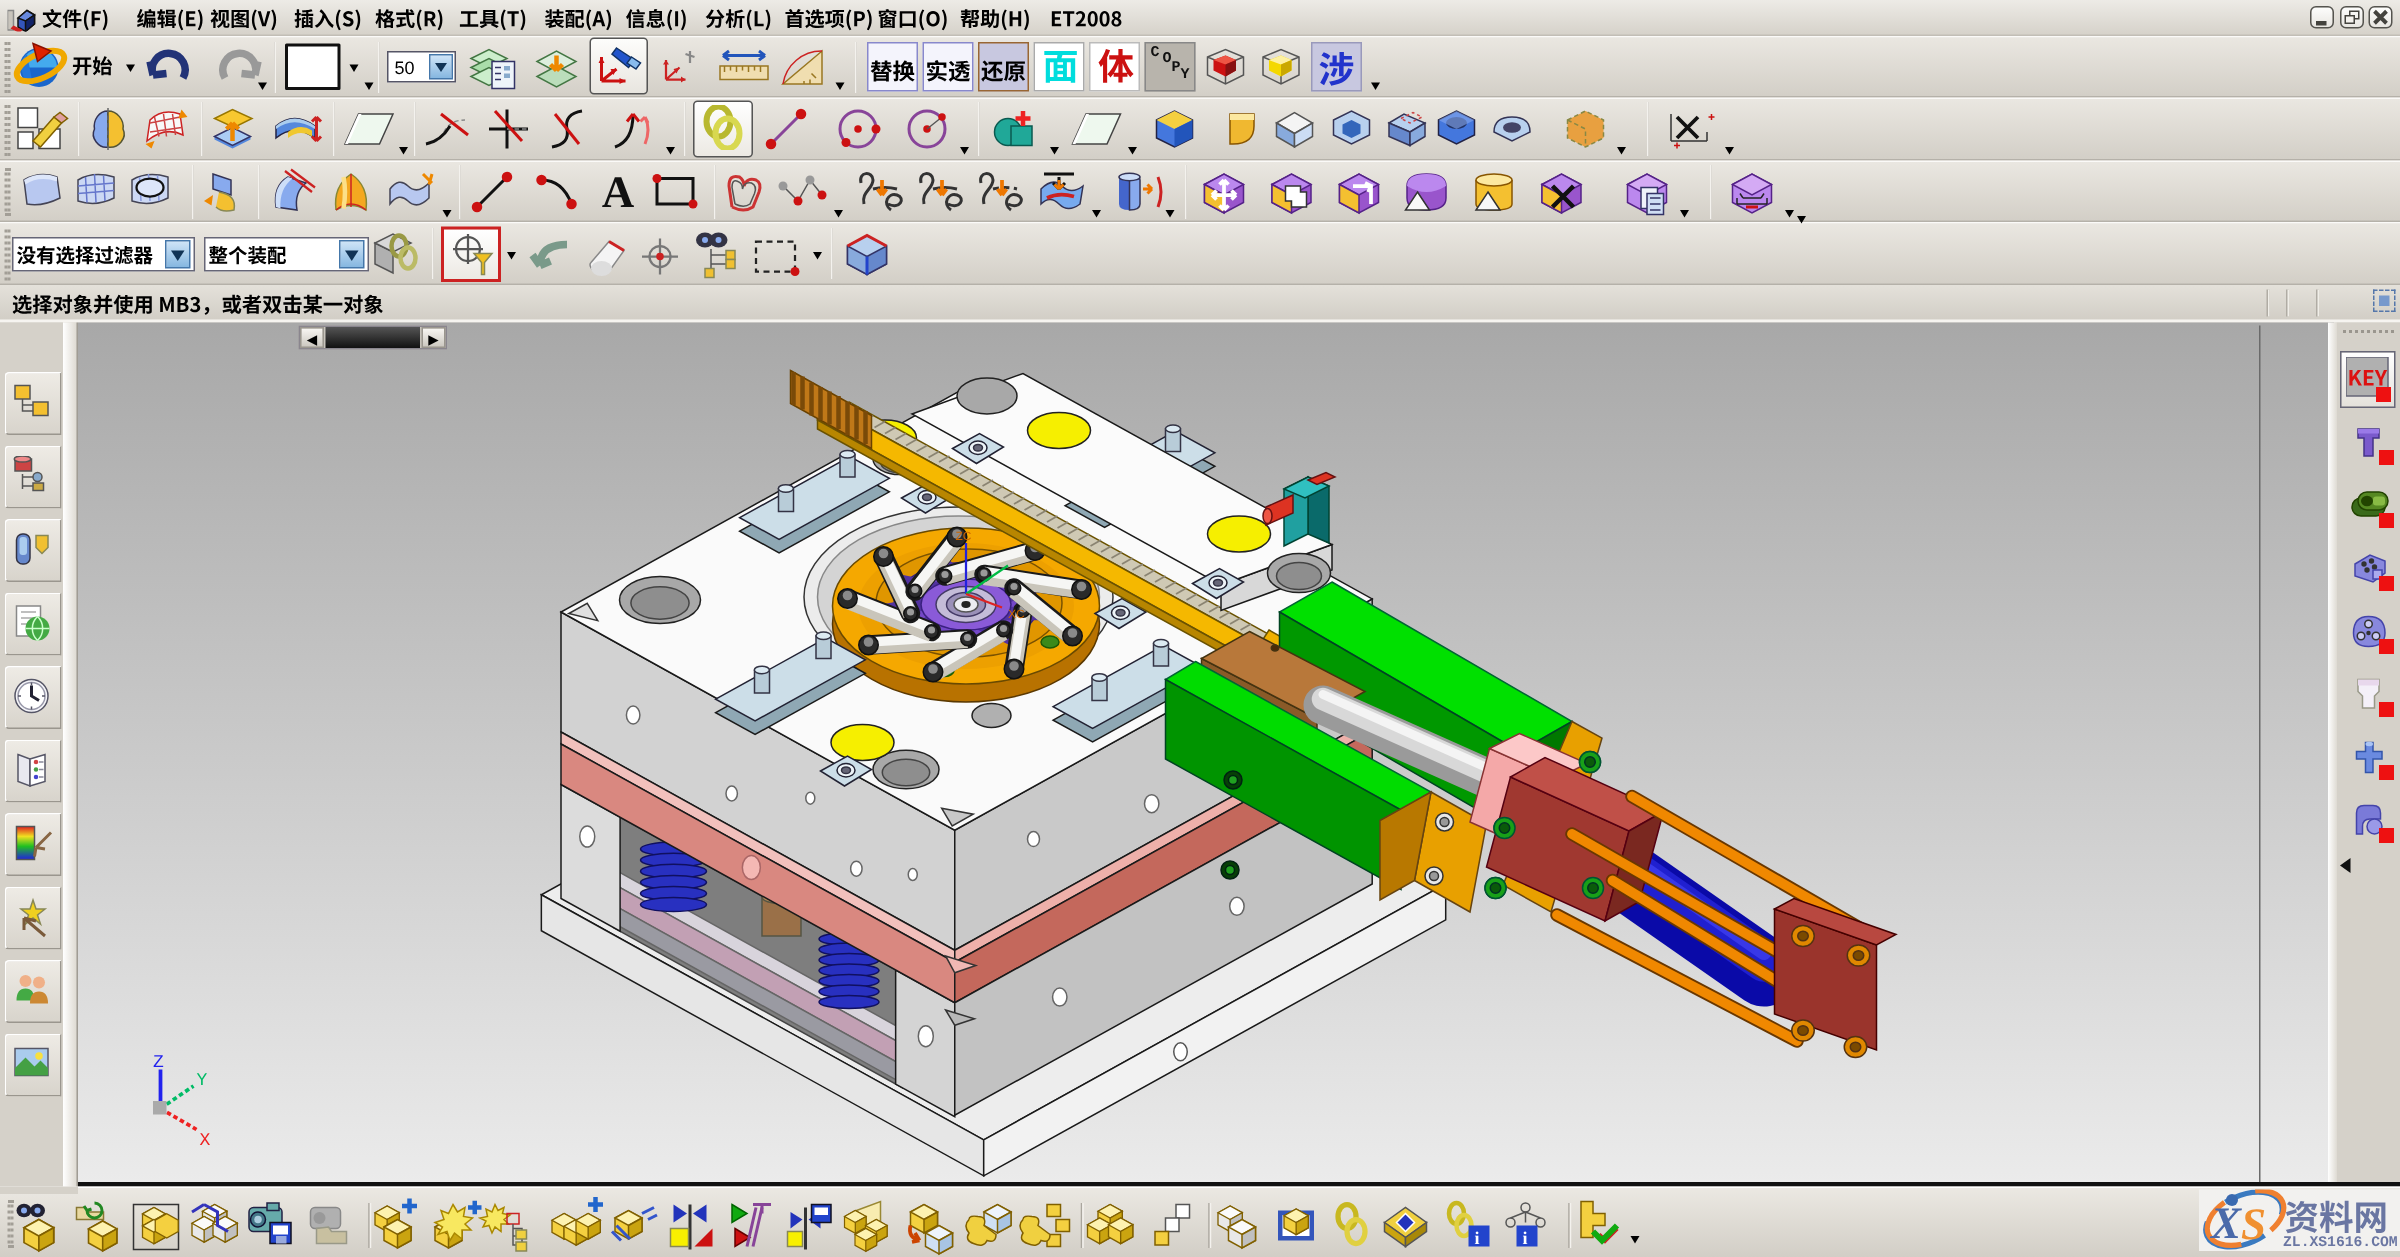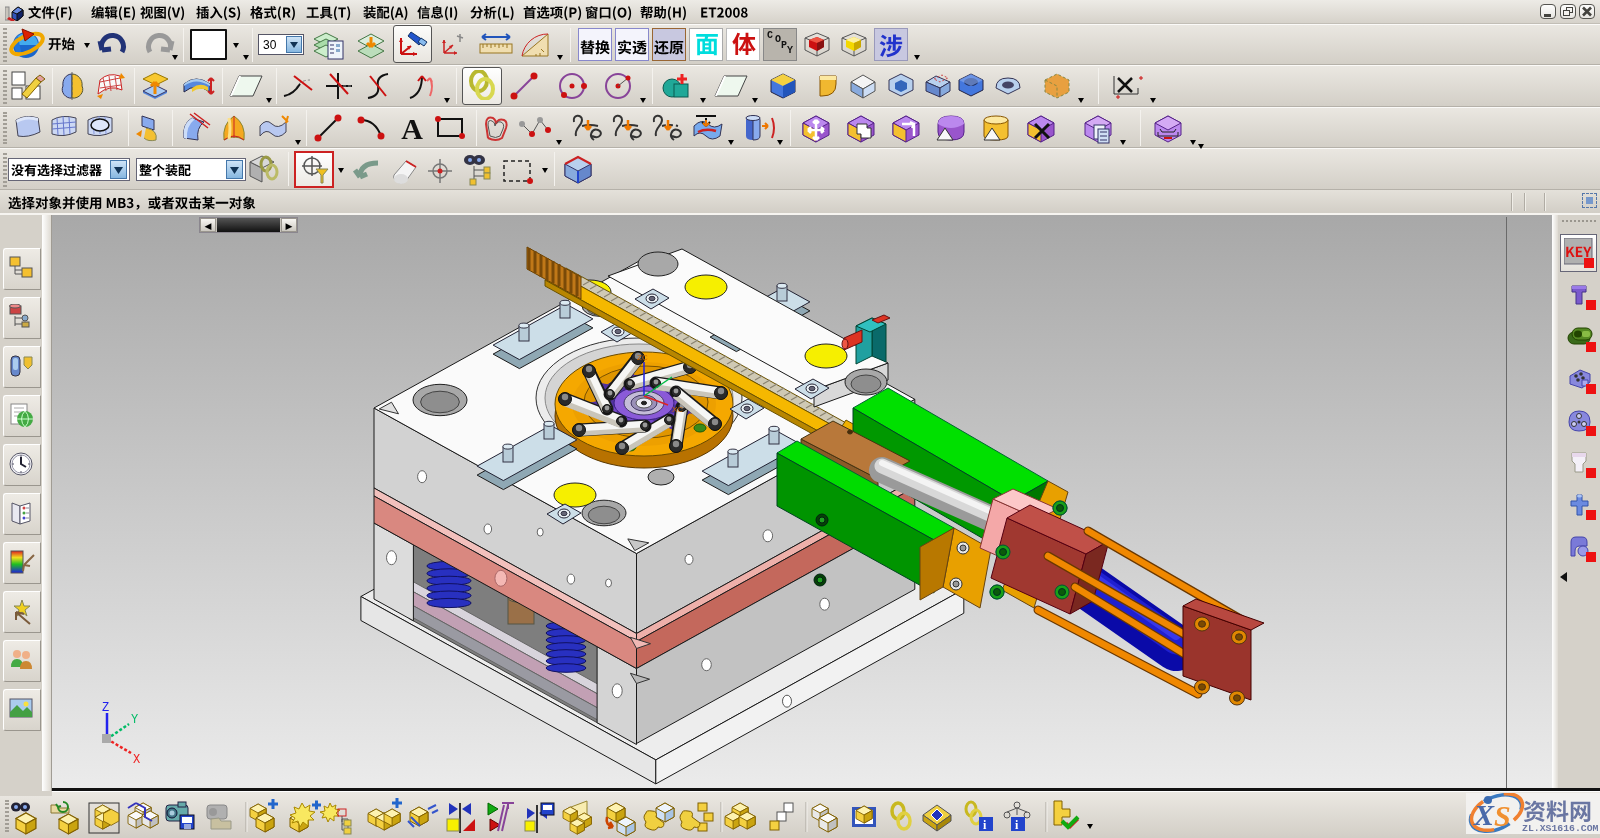--- a/index.html
+++ b/index.html
@@ -96,21 +96,21 @@
     </svg>
 <svg class="abs" style="left:140px;top:28px" width="36" height="32">
       <path d="M30 22 A 11 11 0 1 0 10 24 M30 22 l2 -9 M30 22 l-9 -1" stroke="#999" stroke-width="5" fill="none"></path>
     </svg>
 <div class="dn" style="left:172px;top:55px"></div>
 <div class="sep" style="left:183px;top:28px;height:34px"></div>
 <div class="abs" style="left:190px;top:29px;width:37px;height:31px;background:#fff;border:2px solid #111;border-radius:1px"></div>
 <div class="dn" style="left:233px;top:43px"></div>
 <div class="dn" style="left:243px;top:55px"></div>
 <div class="sep" style="left:252px;top:28px;height:34px"></div>
-<div class="abs" style="left:258px;top:34px;width:46px;height:21px;background:#fff;border:1px solid #556;font-size:12px;padding:3px 0 0 4px">30</div>
+<div class="abs" style="left:258px;top:34px;width:46px;height:21px;background:#fff;border:1px solid #556;font-size:12px;padding:3px 0 0 4px">50</div>
 <div class="abs" style="left:286px;top:36px;width:16px;height:17px;background:linear-gradient(#cfe4f7,#86b7e0);border:1px solid #4477aa"><svg width="14" height="15">
         <path d="M3 5 L11 5 L7 11 Z" fill="#113355"></path>
       </svg></div>
 <svg class="abs" style="left:310px;top:27px" width="36" height="36">
       <g stroke="#447744">
         <path d="M4 12 L16 6 L28 12 L16 18 Z" fill="#cceecc"></path>
         <path d="M4 18 L16 12 L28 18 L16 24 Z" fill="#aaddaa"></path>
         <path d="M4 24 L16 18 L28 24 L16 30 Z" fill="#cceecc"></path>
       </g>
       <rect x="18" y="14" width="15" height="18" fill="#eef4fa" stroke="#336"></rect>

